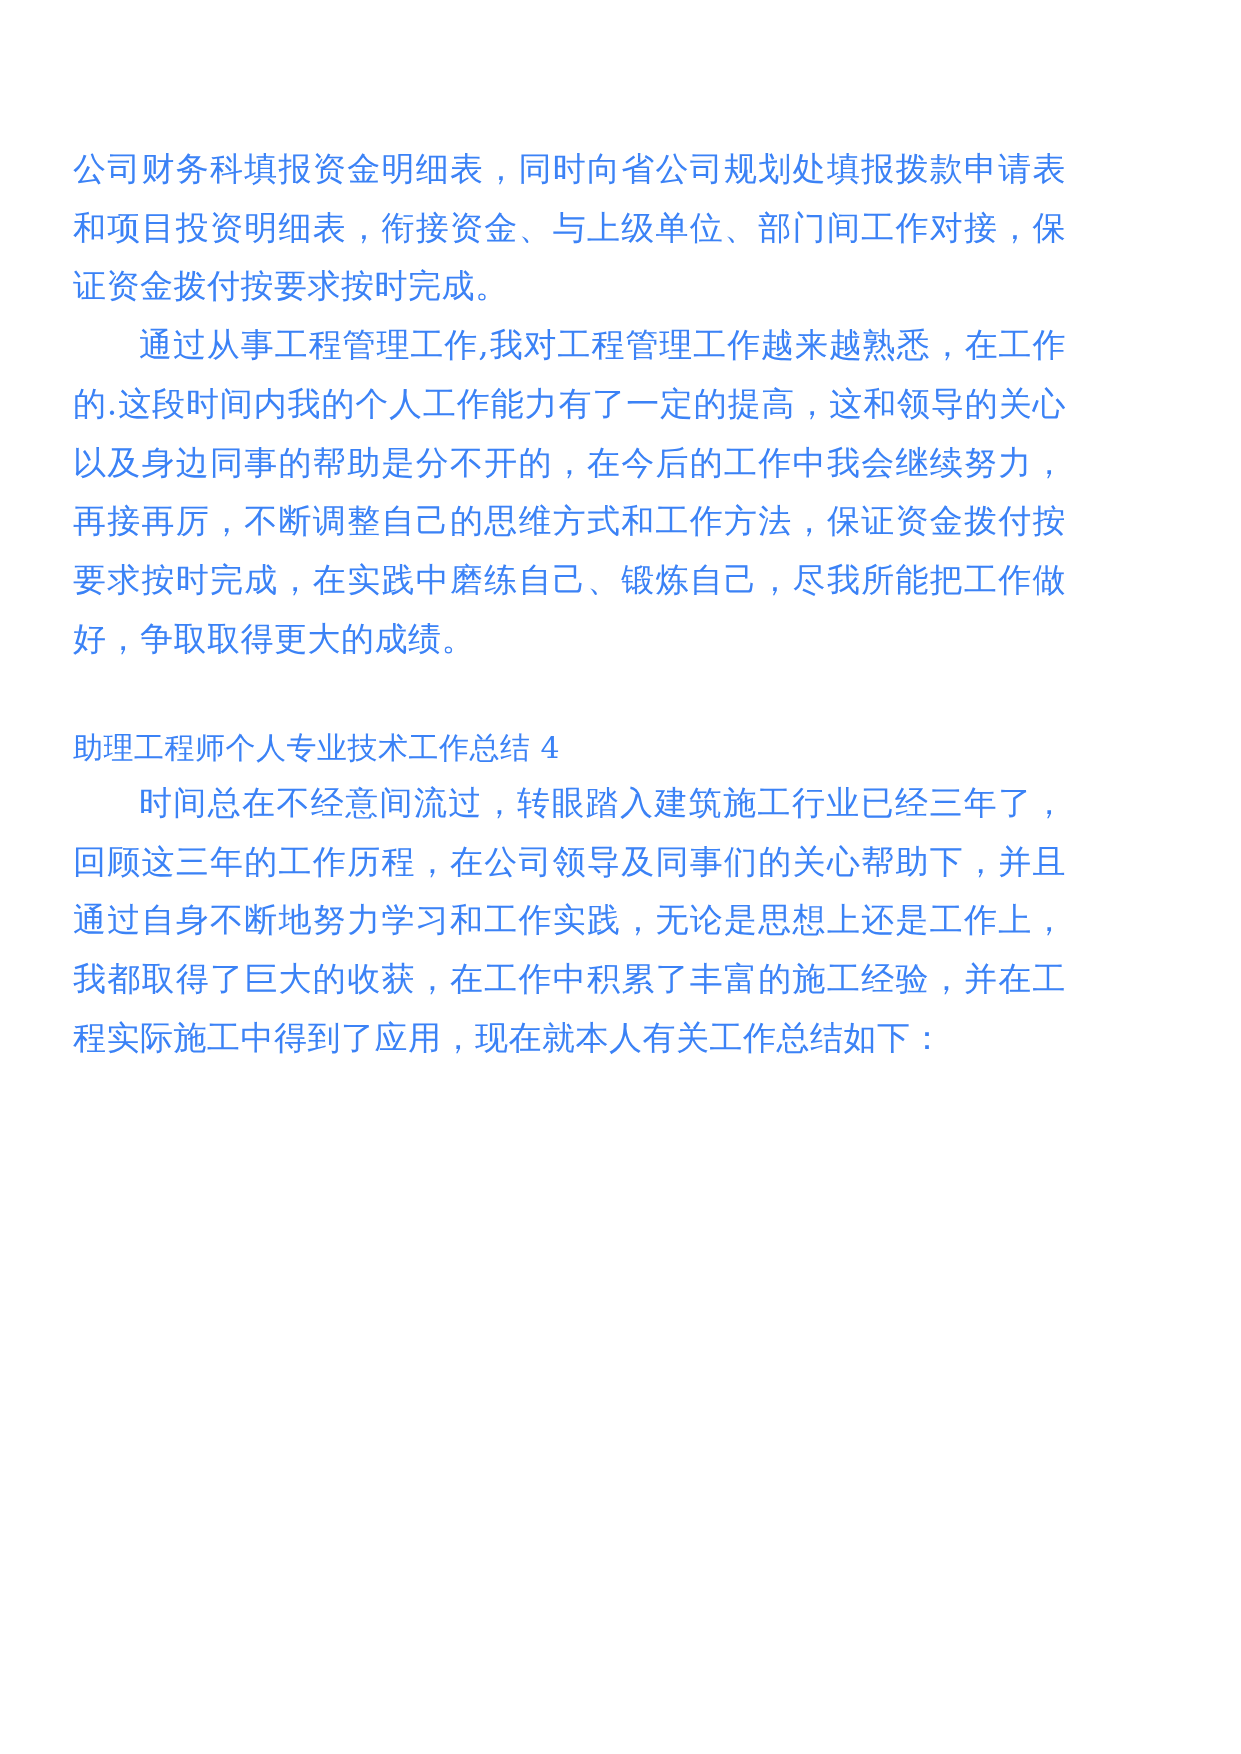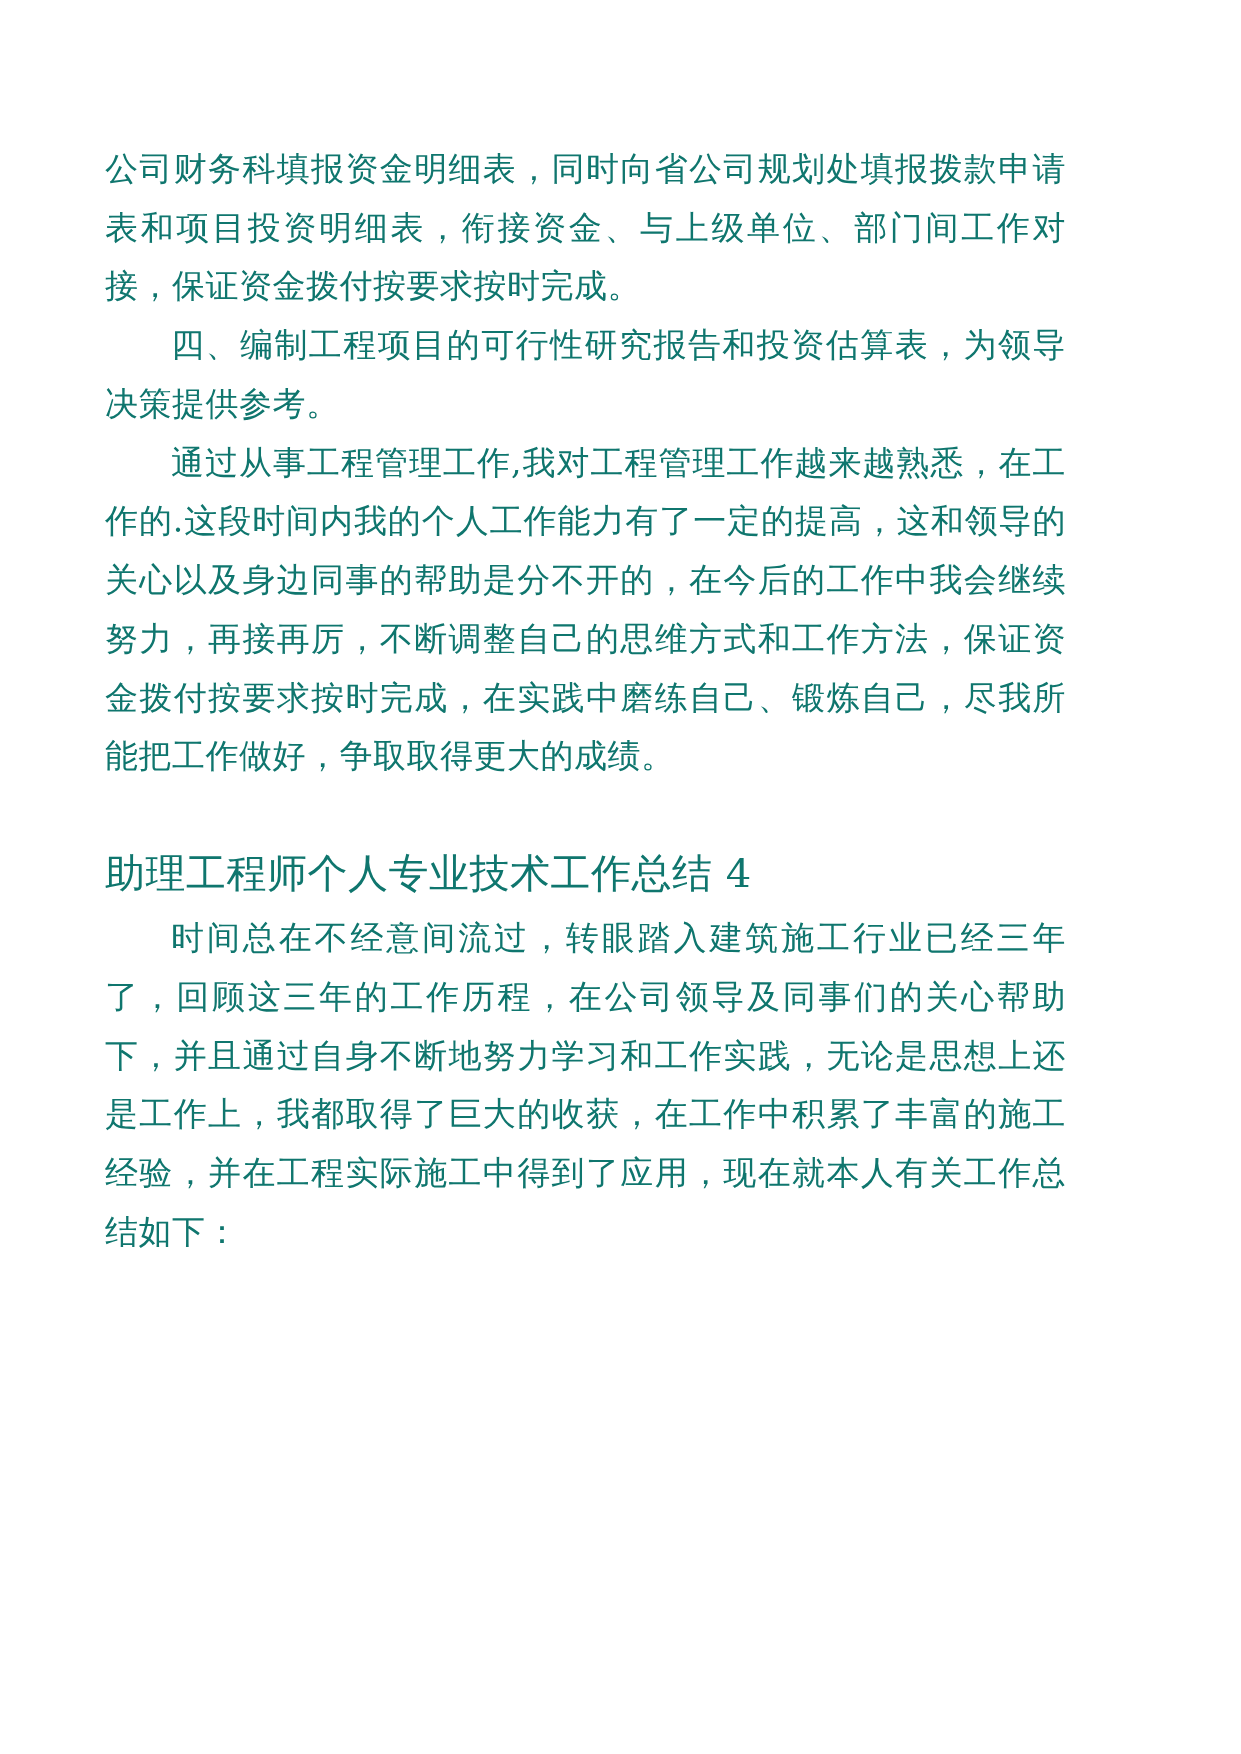--- a/index.html
+++ b/index.html
@@ -6,56 +6,55 @@
     margin: 0;
     padding: 0;
     background: #ffffff;
   }
   .page {
     width: 1241px;
     height: 1322px;
     background: #ffffff;
     position: relative;
     box-sizing: border-box;
-    padding: 140px 175px 0 105px;
+    padding: 140px 175px 0 73px;
     font-family: "DejaVu Serif", "Liberation Serif", serif;
-    color: #0f766e;
+    color: #3b82f6;
   }
   .doc-body {
     font-size: 33px;
     line-height: 1.78;
     text-align: justify;
     text-justify: inter-ideograph;
     letter-spacing: 0.5px;
   }
   .para {
     margin: 0 0 0 0;
     text-indent: 2em;
     white-space: normal;
   }
   .para.no-indent {
     text-indent: 0;
   }
   .heading {
     margin-top: 52px;
     margin-bottom: 0;
     text-indent: 0;
-    font-size: 40px;
+    font-size: 30px;
     line-height: 1.78;
     letter-spacing: 0.5px;
   }
 </style>
 </head>
 <body>
 
 <div class="page">
   <div class="doc-body">
 
     <p class="para no-indent">公司财务科填报资金明细表，同时向省公司规划处填报拨款申请表和项目投资明细表，衔接资金、与上级单位、部门间工作对接，保证资金拨付按要求按时完成。</p>
-    <p class="para">四、编制工程项目的可行性研究报告和投资估算表，为领导决策提供参考。</p>
     <p class="para">通过从事工程管理工作,我对工程管理工作越来越熟悉，在工作的.这段时间内我的个人工作能力有了一定的提高，这和领导的关心以及身边同事的帮助是分不开的，在今后的工作中我会继续努力，再接再厉，不断调整自己的思维方式和工作方法，保证资金拨付按要求按时完成，在实践中磨练自己、锻炼自己，尽我所能把工作做好，争取取得更大的成绩。</p>
 
     <p class="heading">助理工程师个人专业技术工作总结 4</p>
 
     <p class="para">时间总在不经意间流过，转眼踏入建筑施工行业已经三年了，回顾这三年的工作历程，在公司领导及同事们的关心帮助下，并且通过自身不断地努力学习和工作实践，无论是思想上还是工作上，我都取得了巨大的收获，在工作中积累了丰富的施工经验，并在工程实际施工中得到了应用，现在就本人有关工作总结如下：</p>
 
   </div>
 </div>
 
 </body></html>

